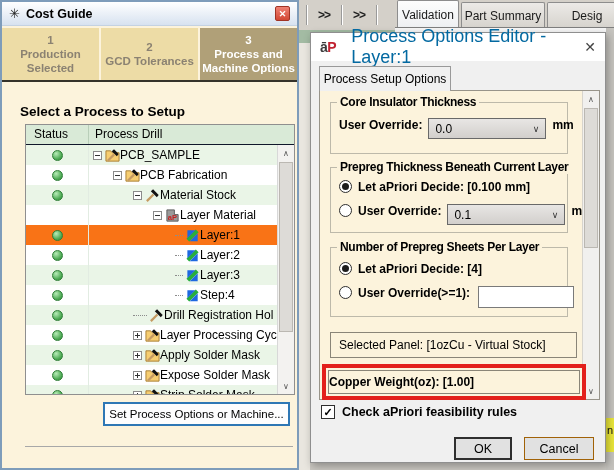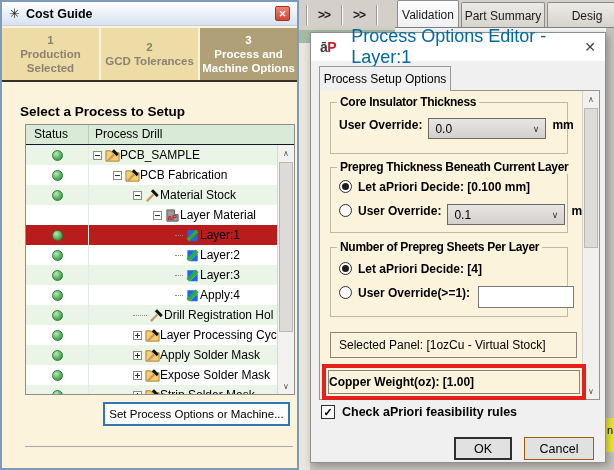--- a/index.html
+++ b/index.html
@@ -39,21 +39,21 @@
   .wtab.sel{background:#b0a078;color:#fff}
   .wline{position:absolute;left:0;top:78px;right:0;height:2px;background:#35322a}
   .h1{position:absolute;left:18px;top:102px;font-weight:bold;font-size:13.5px}
 
   .ttable{position:absolute;left:23px;top:122px;width:270px;height:271px;border:1px solid #8f8f8f;background:#fff}
   .thead{height:20px;display:flex;background:#d9ead7;border-bottom:1px solid #0f172a;font-size:12px}
   .thead .hc1{width:63px;border-right:1px solid #b9cfb9;padding-left:8px;line-height:19px}
   .thead .hc2{flex:1;padding-left:6px;line-height:19px}
   .tbody{position:absolute;left:0;top:20px;right:0;bottom:0;overflow:hidden}
   .trow{height:20px;display:flex}
-  .trow.g{background:#eaf5e7}.trow.w{background:#fff}.trow.sel{background:#b91c1c}
+  .trow.g{background:#eaf5e7}.trow.w{background:#fff}.trow.sel{background:#f97316}
   .c1{width:63px;border-right:1px solid #e2ece2;display:flex;align-items:center;justify-content:center;flex:none}
   .c2{flex:1;display:flex;align-items:center;overflow:hidden;white-space:nowrap;font-size:12px}
   .dot{width:11px;height:11px;border-radius:50%;border:1px solid #2e7d36;
        background:radial-gradient(circle at 35% 30%,#b8ecb8,#4aa851 65%,#3c8c43)}
   .stub{width:8px;border-top:1px dotted #8c8c8c;margin-right:2px;flex:none}
   .stub.big{width:14px}
   .ebox{position:relative;width:9px;height:9px;border:1px solid #8a8a8a;background:#fff;flex:none;margin-right:3px}
   .ebox::before{content:"";position:absolute;left:1px;right:1px;top:3px;height:1px;background:#333}
   .ebox.plus::after{content:"";position:absolute;top:1px;bottom:1px;left:3px;width:1px;background:#333}
   .ticon{flex:none;margin-right:0;display:flex}
@@ -275,21 +275,21 @@
             </div>
           <div class="c2" style="padding-left:86px">
             <span class="stub"></span>
             <span class="ticon">
                 <svg width="15" height="15" viewBox="0 0 16 16">
                   <path d="M1.5 11.5L11.5 1.5l3 3-10 10z" fill="#27ae3c"></path>
                   <path d="M2.5 2.5h8.5L2.5 11z" fill="#1e68e0"></path>
                   <path d="M13.5 5.5v8.5H5z" fill="#1e68e0"></path>
                 </svg>
               </span>
-            <span>Apply:4</span>
+            <span>Step:4</span>
           </div>
         </div>
 
         <div class="trow g">
           <div class="c1">
               <span class="dot"></span>
             </div>
           <div class="c2" style="padding-left:44px">
             <span class="stub big"></span>
             <span class="ticon">

